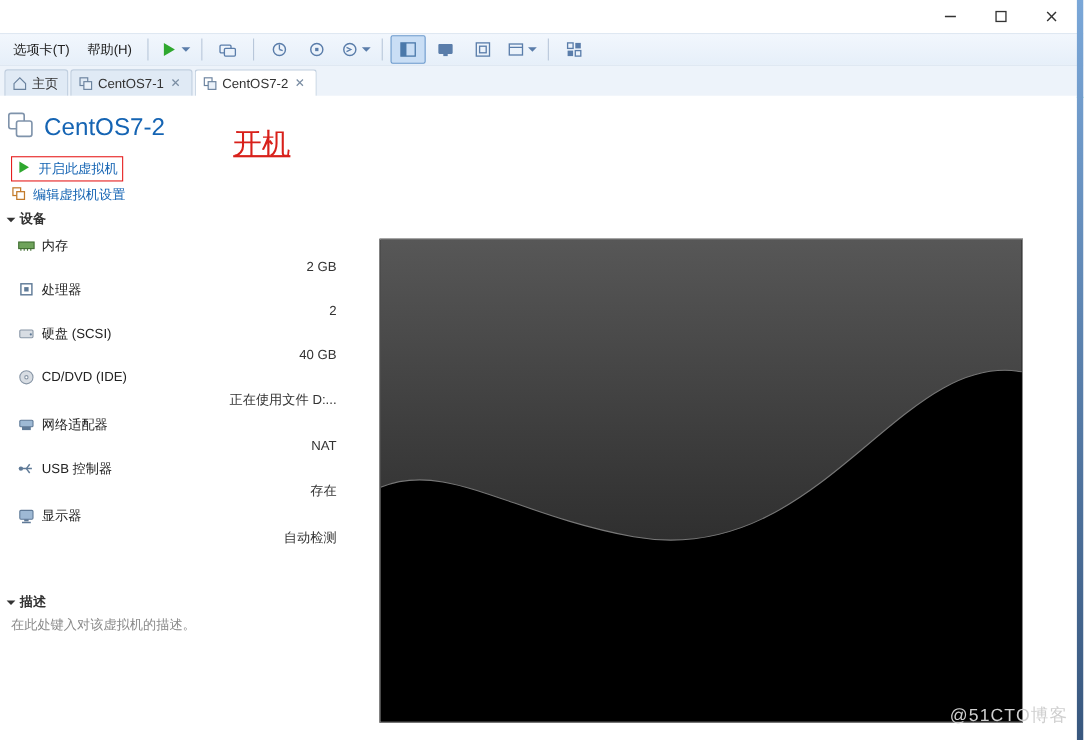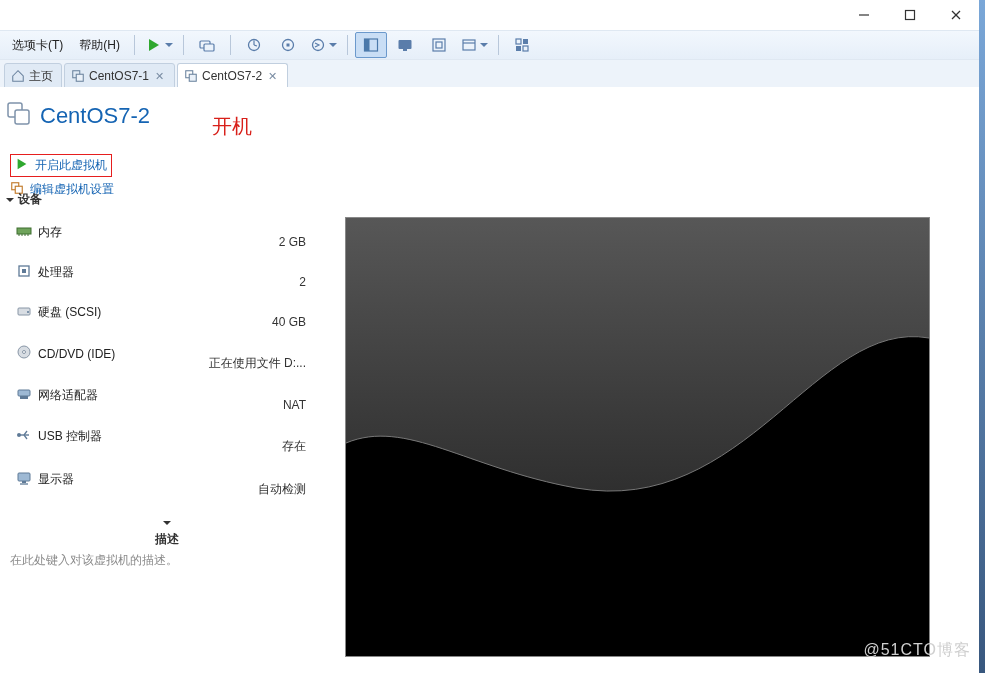--- a/index.html
+++ b/index.html
@@ -89,46 +89,47 @@
     position:absolute; top:87px; left:0; right:6px; bottom:0;
     background:#fff;
   }
   .vm-header {
     display:flex; align-items:center; gap:8px;
     padding: 14px 6px 8px 6px;
   }
   .vm-header svg { width:26px; height:26px; }
   .vm-title { font-size:22px; color:#1564b3; }
   .action-box {
-    display:inline-block; border:1.5px solid #e61e1e; padding:2px 4px; margin:16px 0 2px 10px;
+    display:inline-block; border:1.5px solid #e61e1e; padding:2px 4px; margin:4px 0 2px 10px;
   }
   .link-line { display:flex; align-items:center; gap:6px; padding:2px 0 2px 10px;}
   .link-line a { color:#1564b3; text-decoration:none; }
   .annotation {
     position:absolute;
     left:212px; top:26px;
     font-family: "KaiTi","STKaiti",serif;
     color:#d8201a;
-    font-size:20px;
+    font-size:26px;
+    text-decoration:underline;
   }
   .side-panel {
     position:absolute;
     left:6px; top:90px; width:322px;
   }
   .section-head {
     display:flex; align-items:center; gap:4px;
     color:#333; font-weight:600;
     margin:14px 0 4px 0;
   }
   .dev-list { width:300px;}
   .dev-row {
     display:flex; justify-content:space-between;
     padding:3px 0 3px 10px;
   }
-  .dev-left { display:flex; align-items:center; gap:6px;}
+  .dev-left { display:flex; gap:6px;}
   .dev-left svg { width:16px; height:16px; flex:0 0 16px;}
   .dev-val { color:#333;margin-top:20px; }
   .desc-placeholder { color:#8a8a8a; }
   
   .preview {
     position:absolute;
     left:345px; top:130px;
     width:583px; height:438px;
     border:1px solid #888;
     background:#000;
@@ -399,21 +400,21 @@
                 <rect x="2" y="3" width="12" height="8" rx="1" fill="#9eb9d4" stroke="#5f7a97"></rect>
                 <rect x="6" y="11" width="4" height="2" fill="#5f7a97"></rect>
                 <line x1="4" y1="14" x2="12" y2="14" stroke="#5f7a97" stroke-width="1.3"></line>
               </svg></span>
           <span>显示器</span>
         </span>
         <span class="dev-val">自动检测</span>
       </div>
     </div>
 
-    <div class="section-head" style="margin-top:18px;flex-direction:column;">
+    <div class="section-head" style="margin-top:38px;">
       <span class="tri-down"></span>
       <span>描述</span>
     </div>
     <div class="desc-placeholder" style="padding-left:4px;font-family:Liberation Mono, monospace;">在此处键入对该虚拟机的描述。</div>
   </div>
 
   
   <div class="preview">
     <svg viewBox="0 0 583 438" preserveAspectRatio="none">
       <defs>

